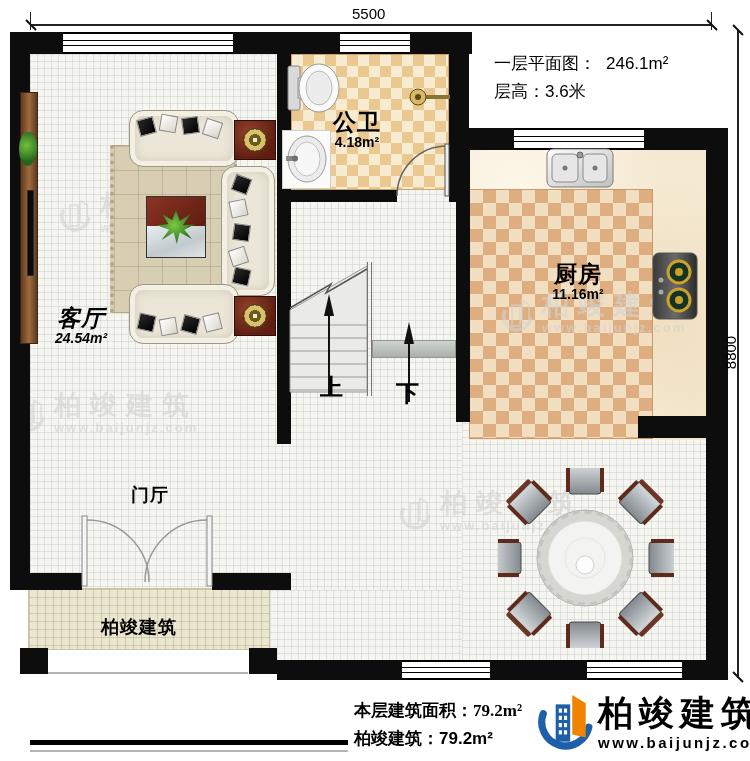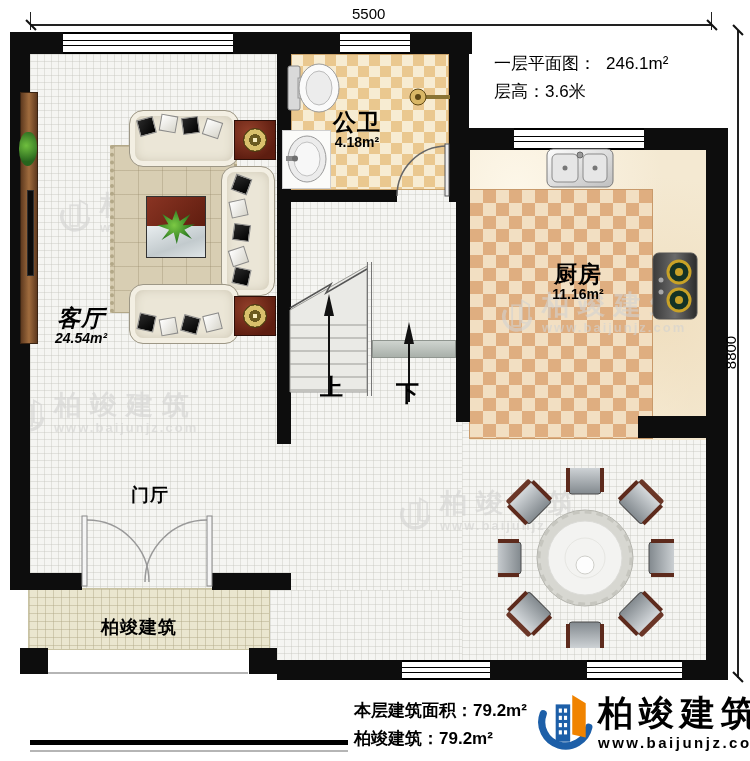--- a/index.html
+++ b/index.html
@@ -371,21 +371,21 @@
   </div>
   <div class="room-label" style="left:118px;top:486px;width:64px;">
     <div class="rname sm">门厅</div>
   </div>
   <div class="room-label" style="left:84px;top:618px;width:110px;">
     <div class="rname sm">柏竣建筑</div>
   </div>
 
   <div class="rule-black" style="left:30px;top:740px;width:318px;height:5px;"></div>
   <div class="rule-gray" style="left:30px;top:750px;width:318px;height:2px;"></div>
-  <div class="area-line" style="left:354px;top:699px;">
+  <div class="area-line" style="left:354px;top:699px;font-family:Liberation Serif, serif;">
     <span>本层建筑面积：</span><span>79.2m²</span>
   </div>
   <div class="area-line" style="left:354px;top:727px;">
     <span>柏竣建筑：</span><span>79.2m²</span>
   </div>
   <svg class="abs" style="left:536px;top:688px;" width="58" height="68" viewBox="0 0 56 64">
     <path d="M7 24 A23 23 0 1 0 51 37" stroke="var(--brand-blue,#1d5fa8)" stroke-width="7" fill="none" stroke-linecap="round"></path>
     <rect x="19" y="15" width="14" height="36" fill="var(--brand-blue,#1d5fa8)"></rect>
     <g fill="#fff">
       <rect x="22" y="19" width="3" height="4"></rect>

